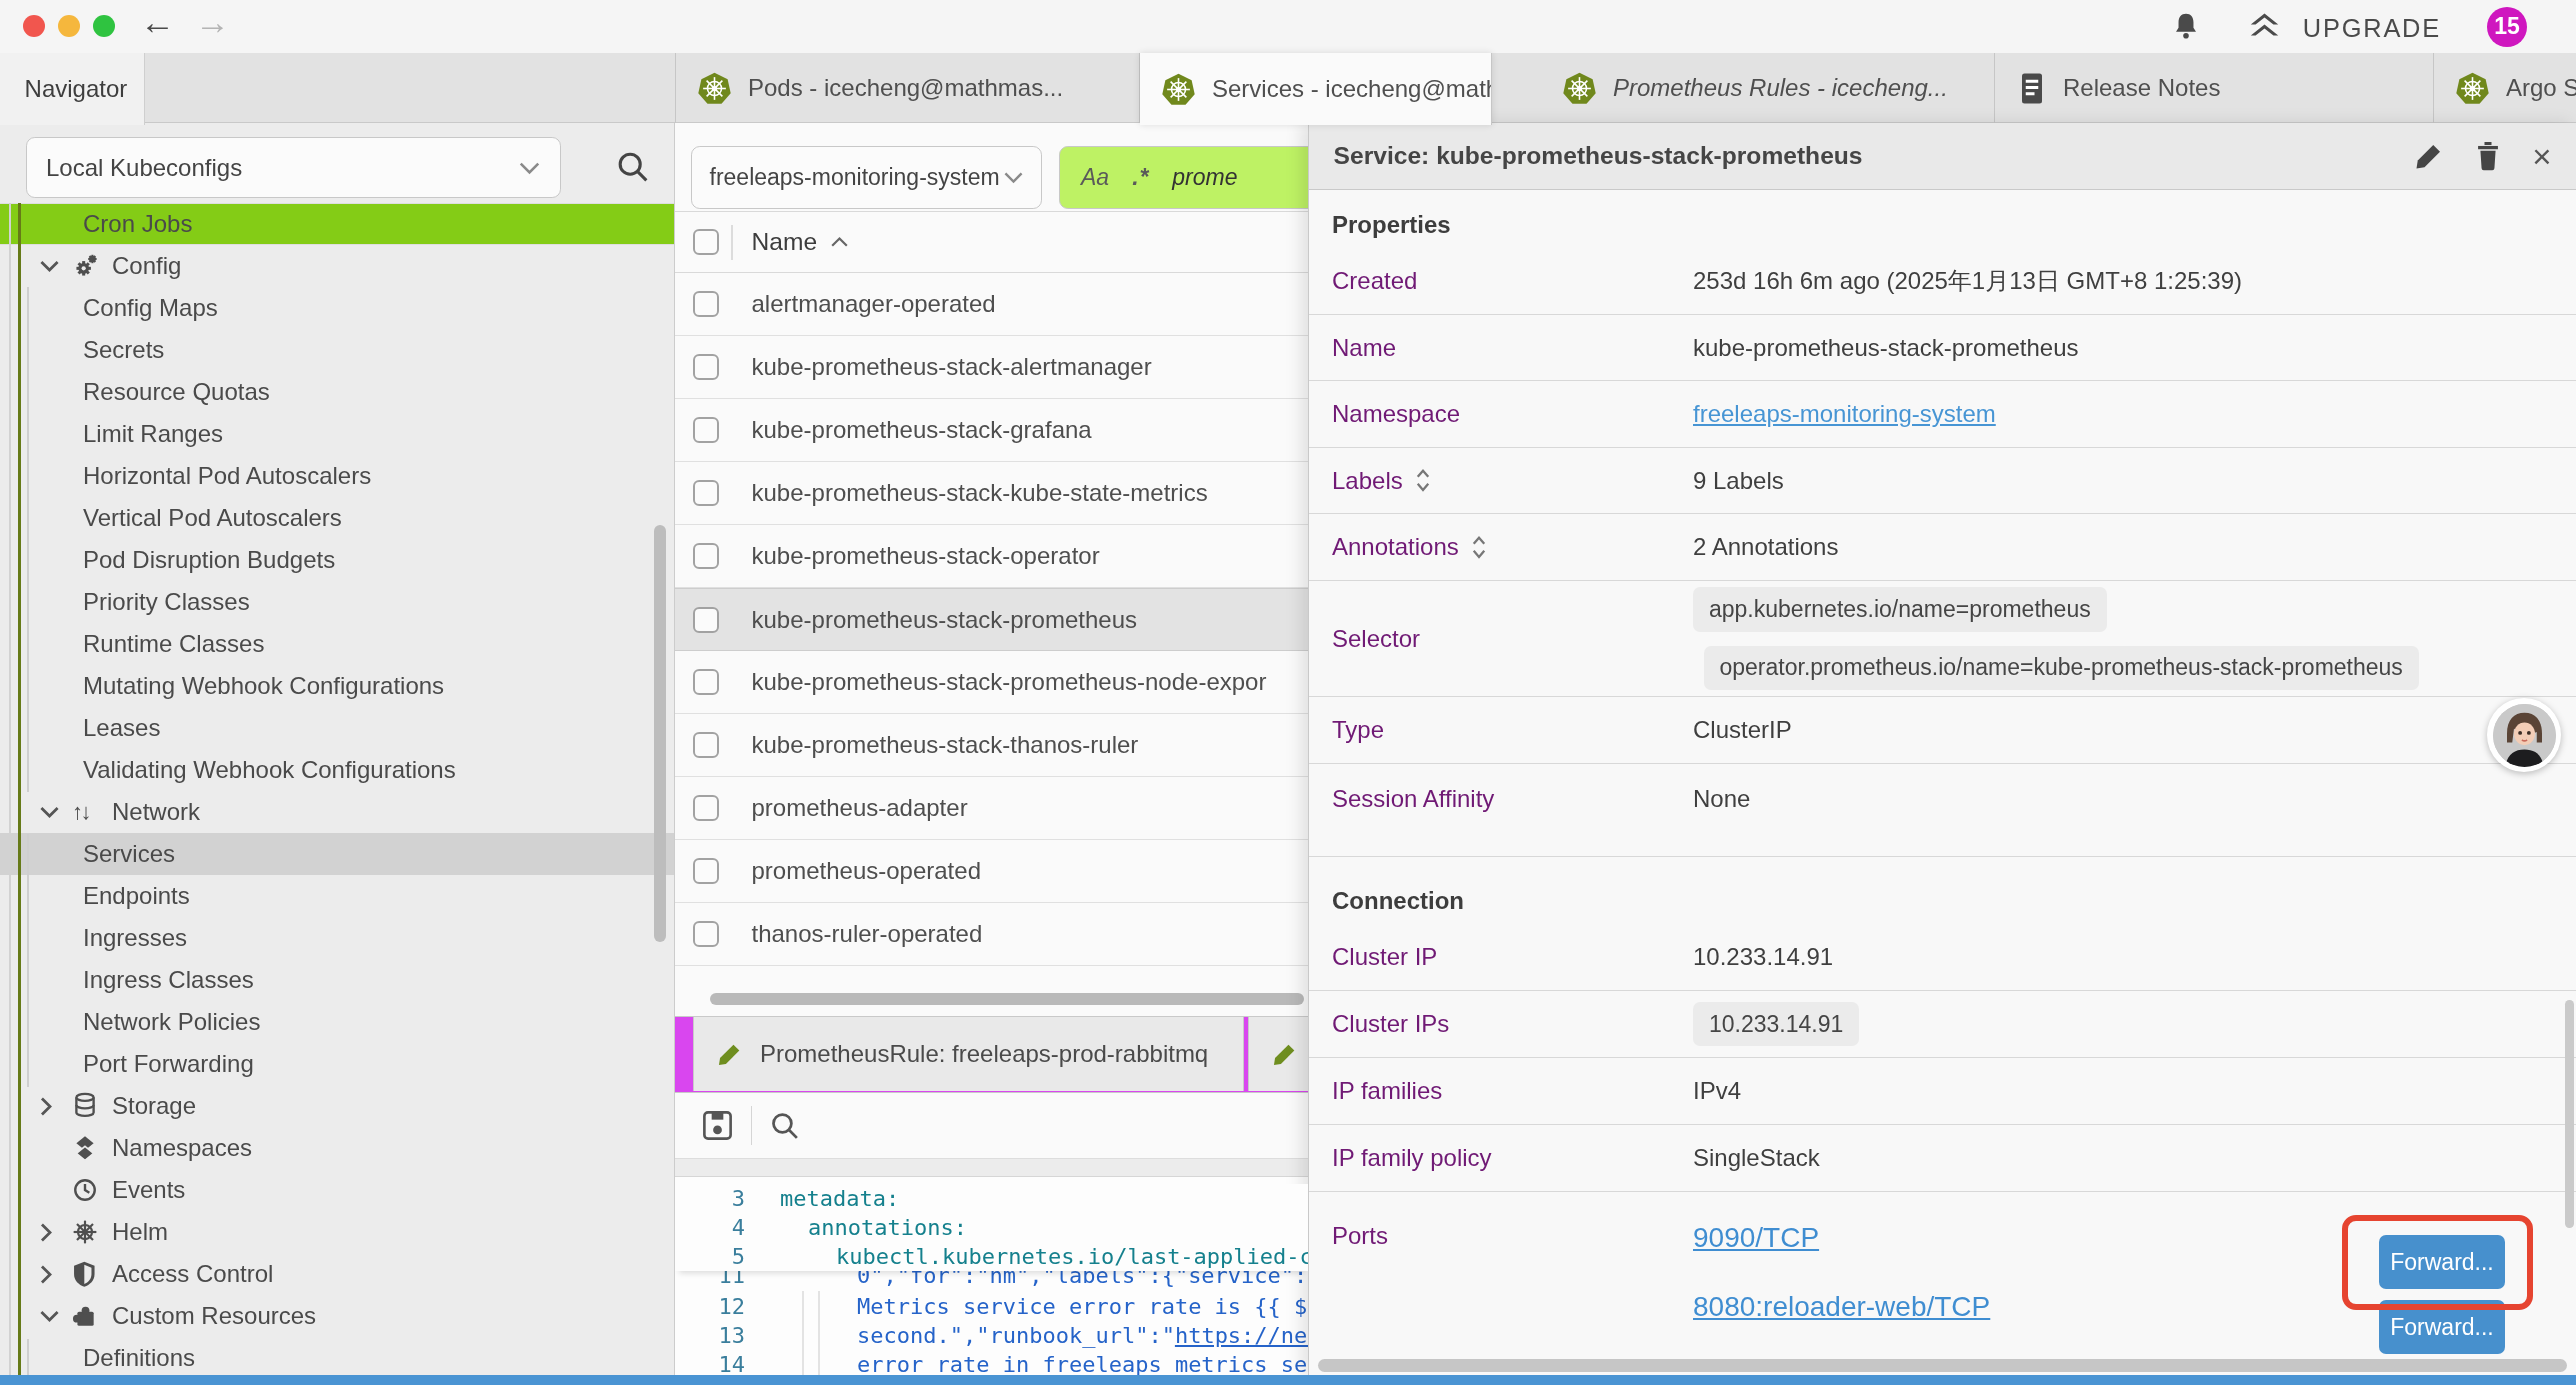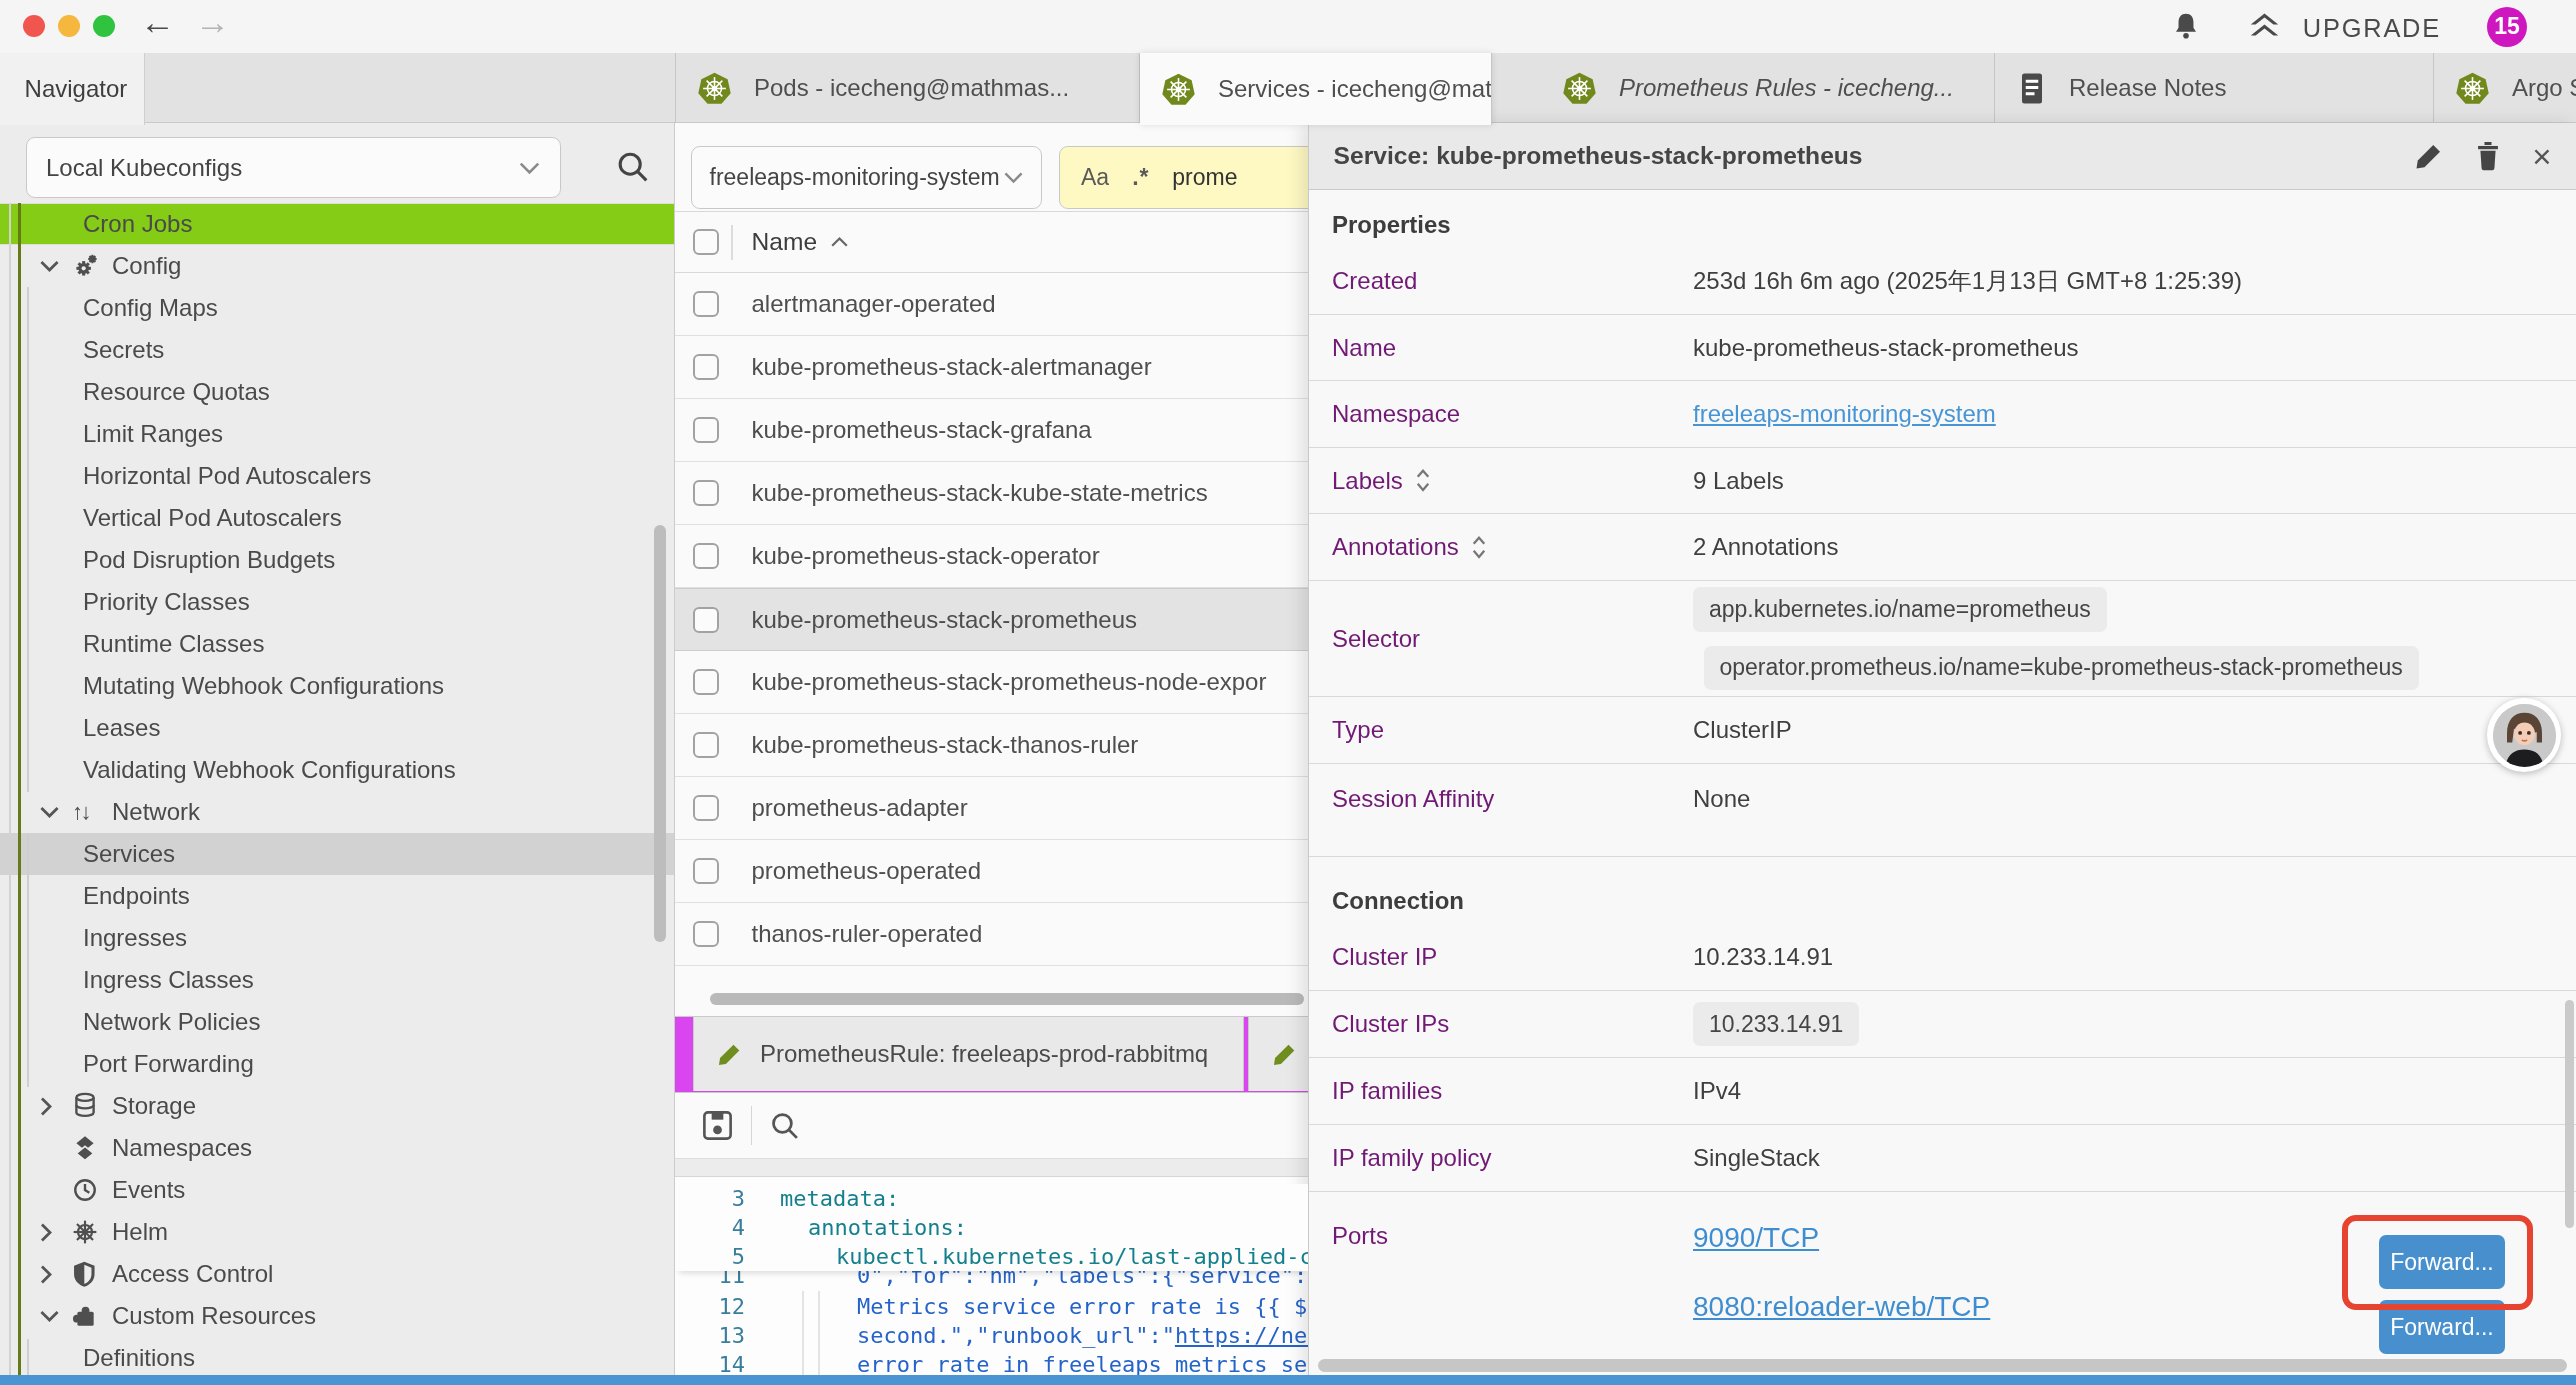--- a/index.html
+++ b/index.html
@@ -20,21 +20,21 @@
   .nav-back::before { content:"←"; }
   .nav-fwd::before { content:"→"; }
   .topbar-right { position:absolute; right:49px; top:0; height:53px; display:flex; align-items:center; gap:46px; }
   .upgrade { display:flex; align-items:flex-end; gap:22px; }
   .upgrade-label { font-size:25.4px; letter-spacing:1.8px; color:#4a4a4a; font-weight:500; }
   .badge { width:40px; height:40px; border-radius:50%; background:#cf17bf; color:#fff; font-size:23px; font-weight:bold; display:flex; align-items:center; justify-content:center; }
 
   
   .tabstrip { position:absolute; left:0; top:53px; width:2576px; height:70px; background:#e2e2e2; border-bottom:1.8px solid #c9c9c9; }
   .nav-tab { position:absolute; left:0; top:0; width:145px; height:72px; background:#f1f1f1; border-right:1.8px solid #cfcfcf; display:flex; align-items:center; padding-left:24.6px; font-size:24px; color:#3e3e3e; z-index:2; }
-  .tab { position:absolute; top:0; height:70px; display:flex; align-items:center; gap:22px; padding:0 21px; font-size:24px; color:#4f4f4f; border-right:1.8px solid #c6c6c6; overflow:hidden; white-space:nowrap; }
+  .tab { position:absolute; top:0; height:70px; display:flex; align-items:center; gap:16px; padding:0 21px; font-size:24px; color:#4f4f4f; border-right:1.8px solid #c6c6c6; overflow:hidden; white-space:nowrap; }
   .tab.first { border-left:1.8px solid #c6c6c6; }
   .tab.active { background:#fafafa; height:72px; z-index:3; border-right:1.8px solid #c6c6c6; box-shadow:0 0 7px rgba(0,0,0,.12); }
   .tab.preview .tab-label { font-style:italic; }
   .tab-close { margin-left:10.5px; font-size:26px; color:#555; }
   .tab-close::before { content:"×"; }
 
   
   .i { display:inline-block; flex:none; }
   svg { display:block; }
 
@@ -58,21 +58,21 @@
   .ti.noarrow .gicon { width:40px; }
   .ti.selected { background:#d2d2d2; }
   .ti.hl { background:#84cc16; border-top:0.9px solid #dedede; border-bottom:0.9px solid #dedede;text-align:center; }
   .net-arrows { font-size:22px; letter-spacing:-2.6px; color:#4f4f4f; }
   .sb-scroll { position:absolute; left:654px; top:402px; width:12.3px; height:417px; background:#bdbdbd; border-radius:6.1px; }
 
   
   .middle { position:absolute; left:675px; top:123px; width:633px; height:1263px; background:#fafafa; overflow:hidden; }
   .ns-select { position:absolute; left:16px; top:23px; width:351px; height:63px; background:#fbfbfb; border:1.8px solid #c8c8c8; border-radius:8.8px; display:flex; align-items:center; padding:0 17.5px; font-size:23px; color:#444; }
   .ns-select .sel-chev { margin-left:auto; }
-  .filterbox { position:absolute; left:384px; top:23px; width:333px; height:63px; background:#fef9c3; border:1.8px solid #c8c8c8; border-radius:8.8px; display:flex; align-items:center; gap:23px; padding:0 21px; font-size:23px; }
+  .filterbox { position:absolute; left:384px; top:23px; width:333px; height:63px; background:#bef264; border:1.8px solid #c8c8c8; border-radius:8.8px; display:flex; align-items:center; gap:23px; padding:0 21px; font-size:23px;font-style:italic; }
   .ftoggle { color:#5a5a5a; }
   .fregex { color:#5a5a5a; font-weight:bold; letter-spacing:0.9px; }
   .fquery { color:#333; }
   .thead { position:absolute; left:0; top:88px; width:100%; height:62px; border-top:1.8px solid #d9d9d9; border-bottom:1.8px solid #d9d9d9; display:flex; align-items:center; }
   .cb { width:26px; height:26px; border:2.6px solid #a2a2a2; border-radius:6.1px; background:#fbfbfb; margin-left:17.5px; flex:none; }
   .col-div { width:1.8px; height:35px; background:#dcdcdc; margin-left:12.3px; }
   .thead .hname { margin-left:19px; font-size:24.6px; color:#3d3d3d; display:flex; align-items:center; gap:12.3px; }
   .rows { position:absolute; left:0; top:150px; width:100%; }
   .trow { height:63px; display:flex; align-items:center; border-bottom:0.9px solid #e0e0e0; font-size:24px; color:#4e4e4e; white-space:nowrap; }
   .trow .tname { margin-left:33px; }

